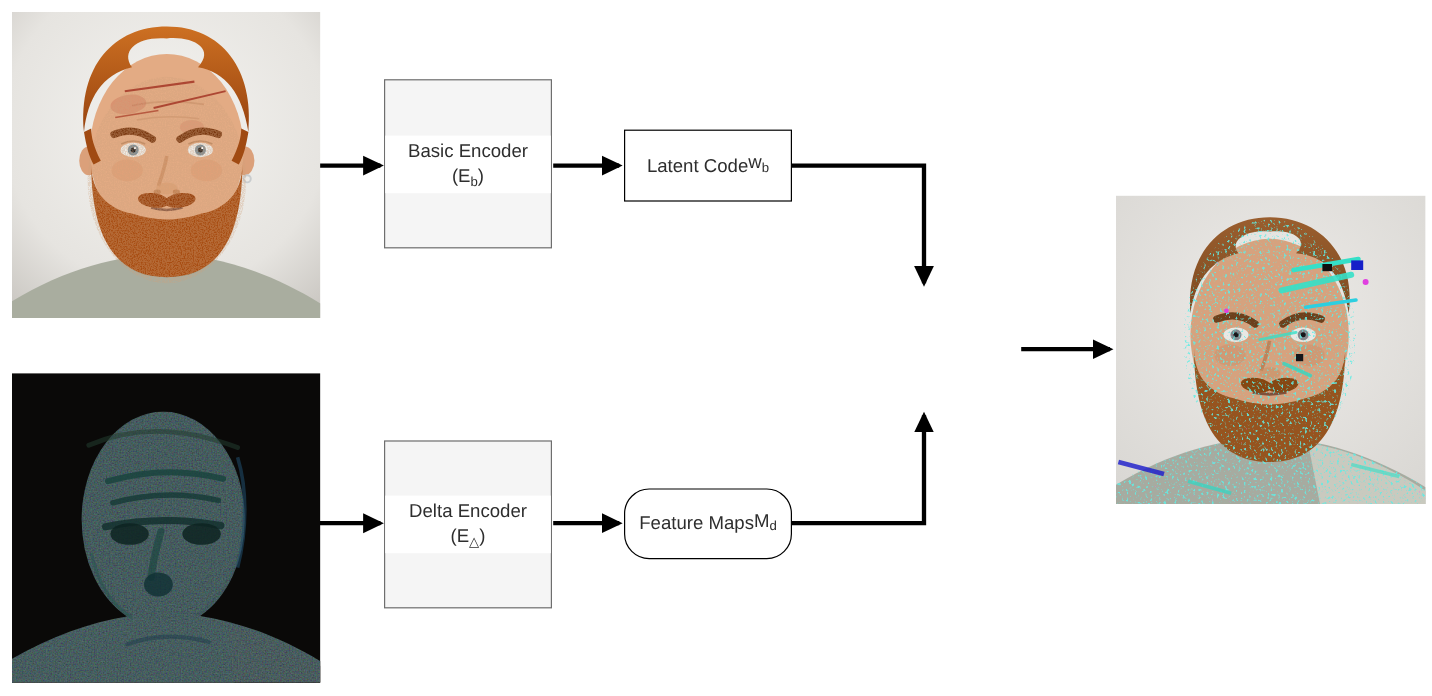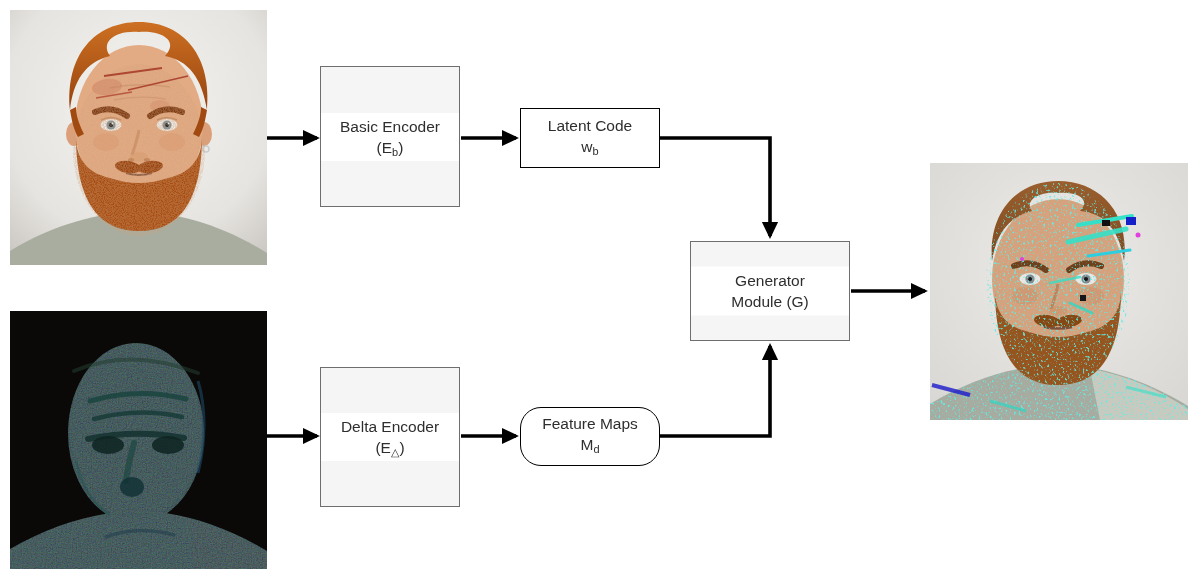--- a/index.html
+++ b/index.html
@@ -6,21 +6,21 @@
   .canvas{
     position:relative;width:1193px;height:580px;background:#ffffff;
     font-family:"Liberation Sans", sans-serif;color:#2e2e2e;overflow:hidden;
   }
   .arrow-layer{position:absolute;left:0;top:0;width:1193px;height:580px;pointer-events:none;}
 
   .node{position:absolute;box-sizing:border-box;text-align:center;
         font-size:15.5px;line-height:21px;color:#2e2e2e;}
   .node-gray{background:#f5f5f5;border:1px solid #6e6e6e;}
   .node-white{background:#ffffff;border:1.5px solid #000000;
-        display:flex;flex-direction:column;align-items:center;justify-content:center;}
+        display:flex;flex-direction:row;align-items:center;justify-content:center;}
   .label-band{position:absolute;left:0;right:0;top:50%;transform:translateY(-50%);
         background:#ffffff;padding:3px 0 4px 0;}
   .sub{font-size:11px;vertical-align:-3px;}
 
   .fig{position:absolute;margin:0;padding:0;line-height:0;}
   .fig svg{display:block;}
 </style>
 </head>
 <body>
 
@@ -260,20 +260,14 @@
       <span>Delta Encoder</span><br>
       <span><span>(E</span><span class="sub">△</span><span>)</span></span>
     </div>
   </div>
 
   <div class="node node-white" style="left:520px;top:407px;width:140px;height:59px;border-radius:21px;">
     <span>Feature Maps</span>
     <span><span>M</span><span class="sub">d</span><span></span></span>
   </div>
 
-  <div class="node node-gray" style="left:690px;top:241px;width:160px;height:100px;">
-    <div class="label-band" style="height:42px;">
-      <span>Generator</span><br>
-      <span>Module (G)</span>
-    </div>
-  </div>
 
 </div>
 
 </body></html>

